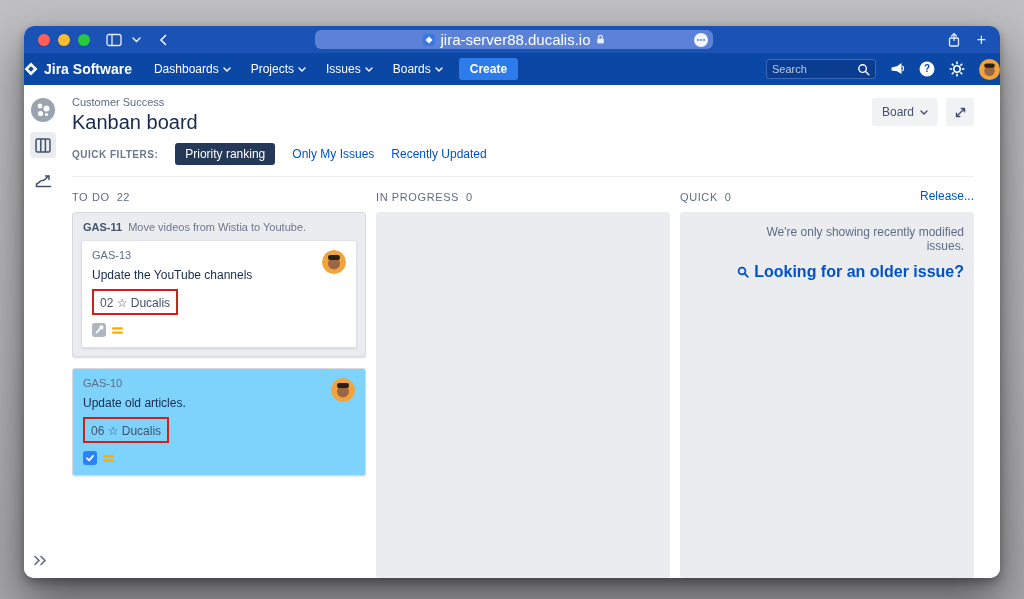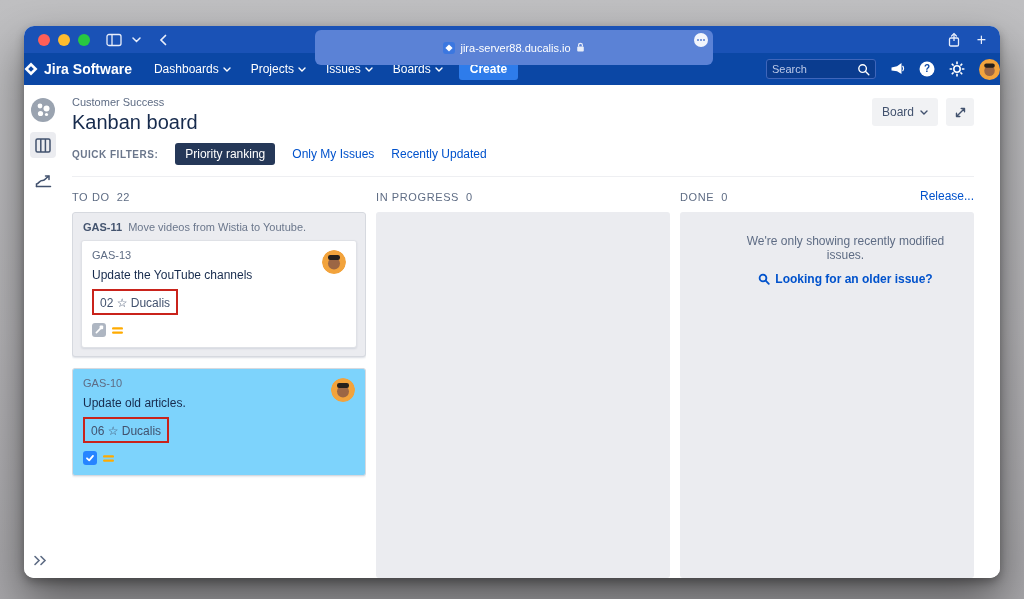--- a/index.html
+++ b/index.html
@@ -15,23 +15,23 @@
             display:flex; flex-direction:column; }
 
   
   .chrome { position:relative; height:27px; flex:none; background:#1a52b6;
             display:flex; align-items:center; padding:0 14px; }
   .lights { display:flex; gap:8px; align-items:center; }
   .light { width:12px; height:12px; border-radius:50%; }
   .light.red{background:#FF5F57;} .light.yellow{background:#FEBC2E;} .light.green{background:#28C840;}
   .chrome-icn { color:#e9eefb; display:flex; align-items:center; cursor:pointer; }
   .chrome-left { display:flex; align-items:center; gap:10px; margin-left:16px; }
-  .url-pill { position:absolute; left:291px; top:4px; width:398px; height:35px; border-radius:6px;
+  .url-pill { position:absolute; left:291px; top:4px; width:398px; height:19px; border-radius:6px;
               background:#5b82d6; display:flex; align-items:center; justify-content:center; gap:5px;
-              color:#fff; font-size:11px; cursor:pointer; }
+              color:#fff; font-size:15px; cursor:pointer; }
   .url-pill .ellipsis { position:absolute; right:5px; top:2.5px; }
   .chrome-right { margin-left:auto; display:flex; align-items:center; gap:16px; }
   .plus { font-size:16px; line-height:1; color:#e9eefb; cursor:pointer; }
 
   
   .navbar { height:32px; flex:none; background:#0B47A5; display:flex; align-items:center;
             padding:0 0; color:#fff;justify-content:space-between; }
   .logo { display:flex; align-items:center; gap:6px; font-size:14px; font-weight:bold; }
   .menus { display:flex; align-items:center; gap:20px; margin-left:22px; }
   .menu-item { display:flex; align-items:center; gap:4px; font-size:12px; cursor:pointer; }
@@ -91,24 +91,24 @@
   .card.loose { margin-bottom:10px; }
   .card.gray { background:#7dd3fc; border-color:#D6D9DF; }
   .card-key { font-size:11px; color:#5E6C84; }
   .card-sum { font-size:12px; color:#172B4D; margin-top:7px; }
   .annotation-box { display:inline-block; margin-top:7px; border:2px solid #C9231B; padding:2px 6px; }
   .card-label { font-size:12px; color:#42526E; }
   .card-icons { display:flex; align-items:center; gap:5px; margin-top:8px; }
   .avatar { position:absolute; top:9px; right:10px; width:24px; height:24px; border-radius:50%; overflow:hidden; }
 
   
-  .done-body { padding:22px 10px 0; text-align:center;margin-left:37px; }
+  .done-body { padding:13px 10px 0; text-align:right;margin-left:37px; }
   .done-notice { font-size:12px; color:#5E6C84; }
   .older-link { margin-top:10px; display:inline-flex; align-items:center; gap:5px;
-                color:#0052CC; font-size:12px; font-weight:bold; cursor:pointer; }
+                color:#0052CC; font-size:16px; font-weight:bold; cursor:pointer; }
 
   svg { display:block; }
 </style>
 </head>
 <body>
 
 <div class="stage">
   <div class="window">
 
     <div class="chrome">
@@ -322,21 +322,21 @@
           <div class="col-heads">
             <div class="col-head">
               <span>TO DO</span>
               <span class="cnt">22</span>
             </div>
             <div class="col-head">
               <span>IN PROGRESS</span>
               <span class="cnt">0</span>
             </div>
             <div class="col-head done-head">
-              <span><span>DONE</span><span class="cnt" style="margin-left:7px;">0</span></span>
+              <span><span>QUICK</span><span class="cnt" style="margin-left:7px;">0</span></span>
               <span class="link" style="letter-spacing:0; text-transform:none;">Release...</span>
             </div>
           </div>
 
           <div class="cols">
 
             <div class="col">
 
               <div class="swimlane">
                 <div class="swimlane-head">

